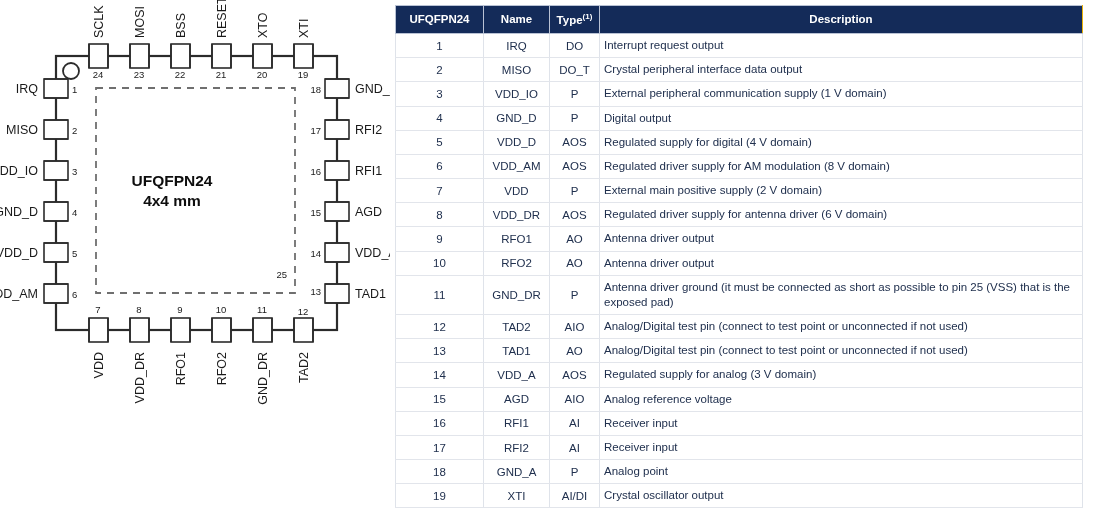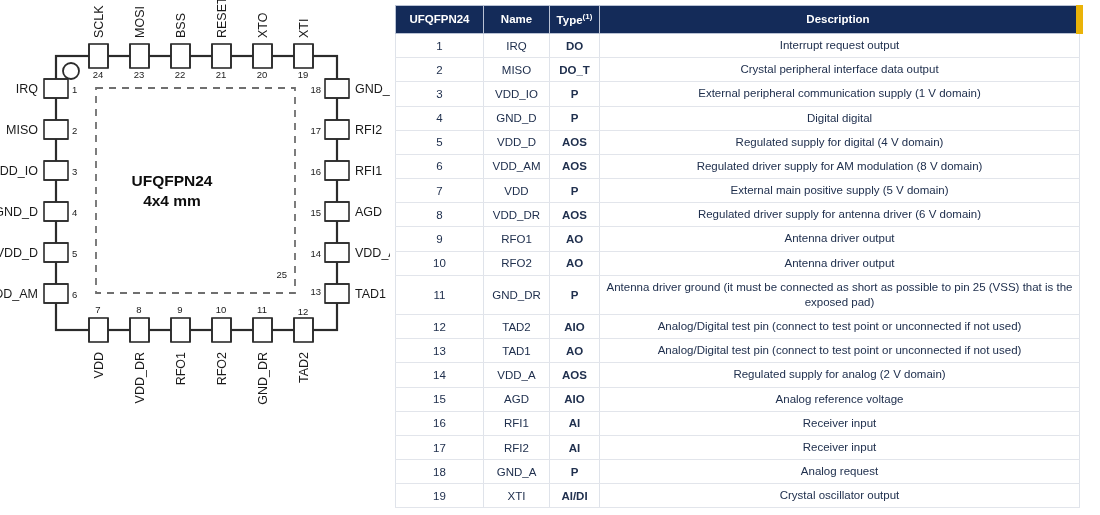--- a/index.html
+++ b/index.html
@@ -18,27 +18,27 @@
   .sig{font-family:"Liberation Sans",sans-serif;font-size:12.5px;fill:#1a1a1a;}
   .num{font-family:"Liberation Sans",sans-serif;font-size:9.5px;fill:#1a1a1a;}
   .ctr{font-family:"Liberation Sans",sans-serif;font-size:15.5px;font-weight:bold;fill:#0d0d0d;text-anchor:middle;}
 
   
   #tblwrap{position:absolute;left:395px;top:5px;width:688px;}
   table.pins{border-collapse:collapse;width:688px;table-layout:fixed;
              font-family:"Liberation Sans",sans-serif;font-size:11.5px;color:#20304e;}
   table.pins thead th{background:#142b59;color:#ffffff;font-weight:bold;font-size:11.5px;
              text-align:center;padding:6px 3px;border:1px solid #b9c2d4;line-height:1.15;}
-  table.pins thead th.lastc{border-right:7px solid #eab308;}
+  table.pins thead th.lastc{border-right:1px solid #eab308;}
   table.pins td{border:1px solid #e2e5eb;border-left-color:#dfe3ea;border-right-color:#dfe3ea;
              padding:4px 4px;vertical-align:middle;background:#ffffff;}
   td.c-num{width:81px;text-align:center;}
   td.c-name{width:59px;text-align:center;}
-  td.c-type{width:43px;text-align:center;font-weight:bold;}
-  td.c-desc{text-align:center;padding-left:8px;line-height:1.32;}
+  td.c-type{width:43px;text-align:center;}
+  td.c-desc{text-align:left;padding-left:8px;line-height:1.32;}
   th.h-num{width:81px;}
   th.h-name{width:59px;}
   th.h-type{width:43px;margin-left:36px;}
   sup.foot{font-size:8px;vertical-align:super;}
 </style>
 </head>
 <body>
 
 <div id="root">
 
@@ -218,39 +218,39 @@
           <tr>
             <td class="c-num">3</td>
             <td class="c-name">VDD_IO</td>
             <td class="c-type">P</td>
             <td class="c-desc">External peripheral communication supply (1 V domain)</td>
           </tr>
           <tr>
             <td class="c-num">4</td>
             <td class="c-name">GND_D</td>
             <td class="c-type">P</td>
-            <td class="c-desc">Digital digital</td>
+            <td class="c-desc">Digital output</td>
           </tr>
           <tr>
             <td class="c-num">5</td>
             <td class="c-name">VDD_D</td>
             <td class="c-type">AOS</td>
             <td class="c-desc">Regulated supply for digital (4 V domain)</td>
           </tr>
           <tr>
             <td class="c-num">6</td>
             <td class="c-name">VDD_AM</td>
             <td class="c-type">AOS</td>
             <td class="c-desc">Regulated driver supply for AM modulation (8 V domain)</td>
           </tr>
           <tr>
             <td class="c-num">7</td>
             <td class="c-name">VDD</td>
             <td class="c-type">P</td>
-            <td class="c-desc">External main positive supply (5 V domain)</td>
+            <td class="c-desc">External main positive supply (2 V domain)</td>
           </tr>
           <tr>
             <td class="c-num">8</td>
             <td class="c-name">VDD_DR</td>
             <td class="c-type">AOS</td>
             <td class="c-desc">Regulated driver supply for antenna driver (6 V domain)</td>
           </tr>
           <tr>
             <td class="c-num">9</td>
             <td class="c-name">RFO1</td>
@@ -278,21 +278,21 @@
           <tr>
             <td class="c-num">13</td>
             <td class="c-name">TAD1</td>
             <td class="c-type">AO</td>
             <td class="c-desc">Analog/Digital test pin (connect to test point or unconnected if not used)</td>
           </tr>
           <tr>
             <td class="c-num">14</td>
             <td class="c-name">VDD_A</td>
             <td class="c-type">AOS</td>
-            <td class="c-desc">Regulated supply for analog (2 V domain)</td>
+            <td class="c-desc">Regulated supply for analog (3 V domain)</td>
           </tr>
           <tr>
             <td class="c-num">15</td>
             <td class="c-name">AGD</td>
             <td class="c-type">AIO</td>
             <td class="c-desc">Analog reference voltage</td>
           </tr>
           <tr>
             <td class="c-num">16</td>
             <td class="c-name">RFI1</td>
@@ -302,21 +302,21 @@
           <tr>
             <td class="c-num">17</td>
             <td class="c-name">RFI2</td>
             <td class="c-type">AI</td>
             <td class="c-desc">Receiver input</td>
           </tr>
           <tr>
             <td class="c-num">18</td>
             <td class="c-name">GND_A</td>
             <td class="c-type">P</td>
-            <td class="c-desc">Analog request</td>
+            <td class="c-desc">Analog point</td>
           </tr>
           <tr>
             <td class="c-num">19</td>
             <td class="c-name">XTI</td>
             <td class="c-type">AI/DI</td>
             <td class="c-desc">Crystal oscillator output</td>
           </tr>
         </tbody>
     </table>
   </div>

